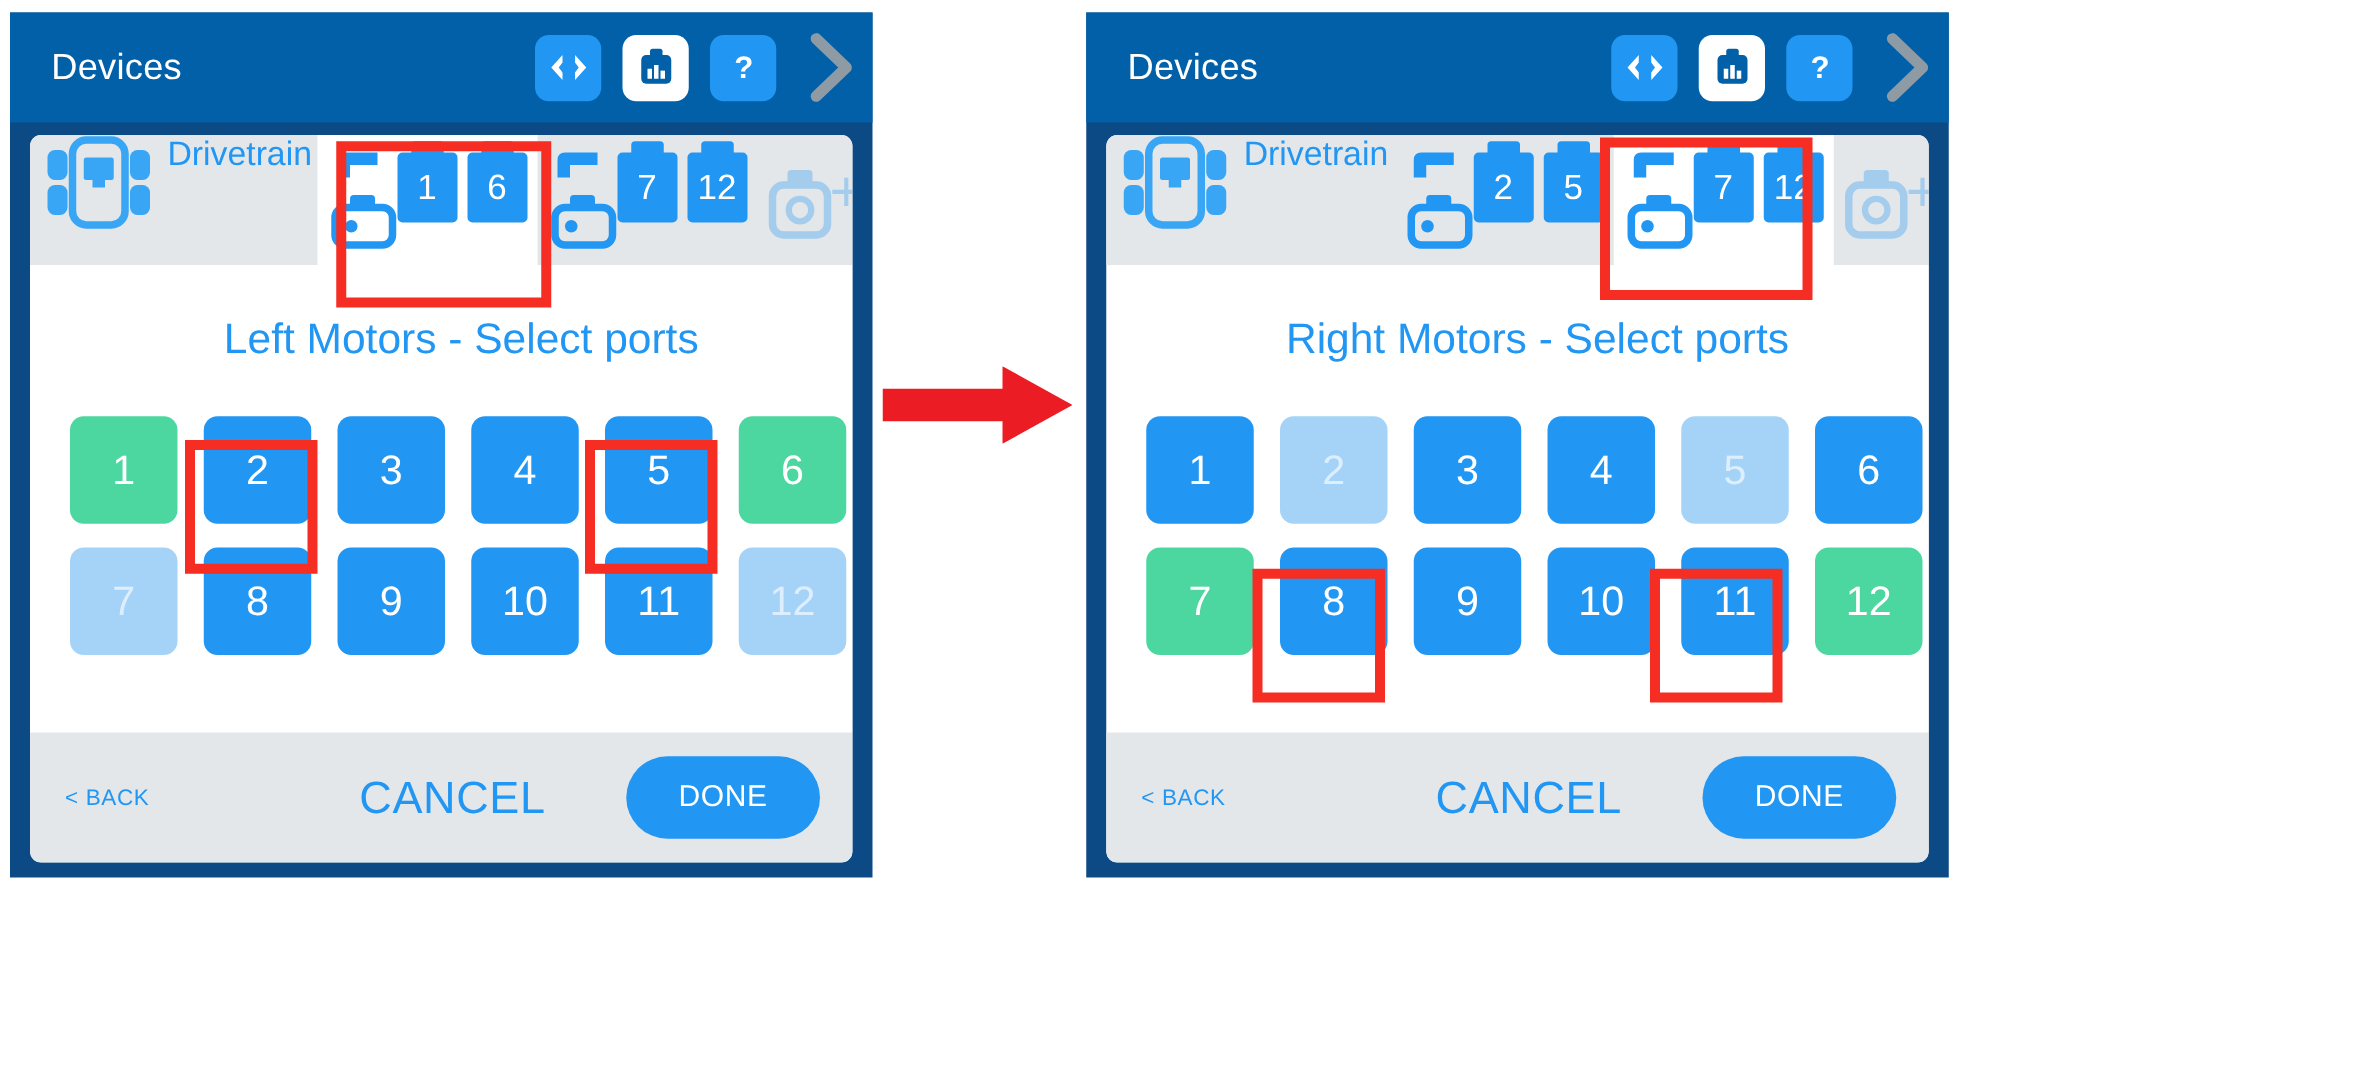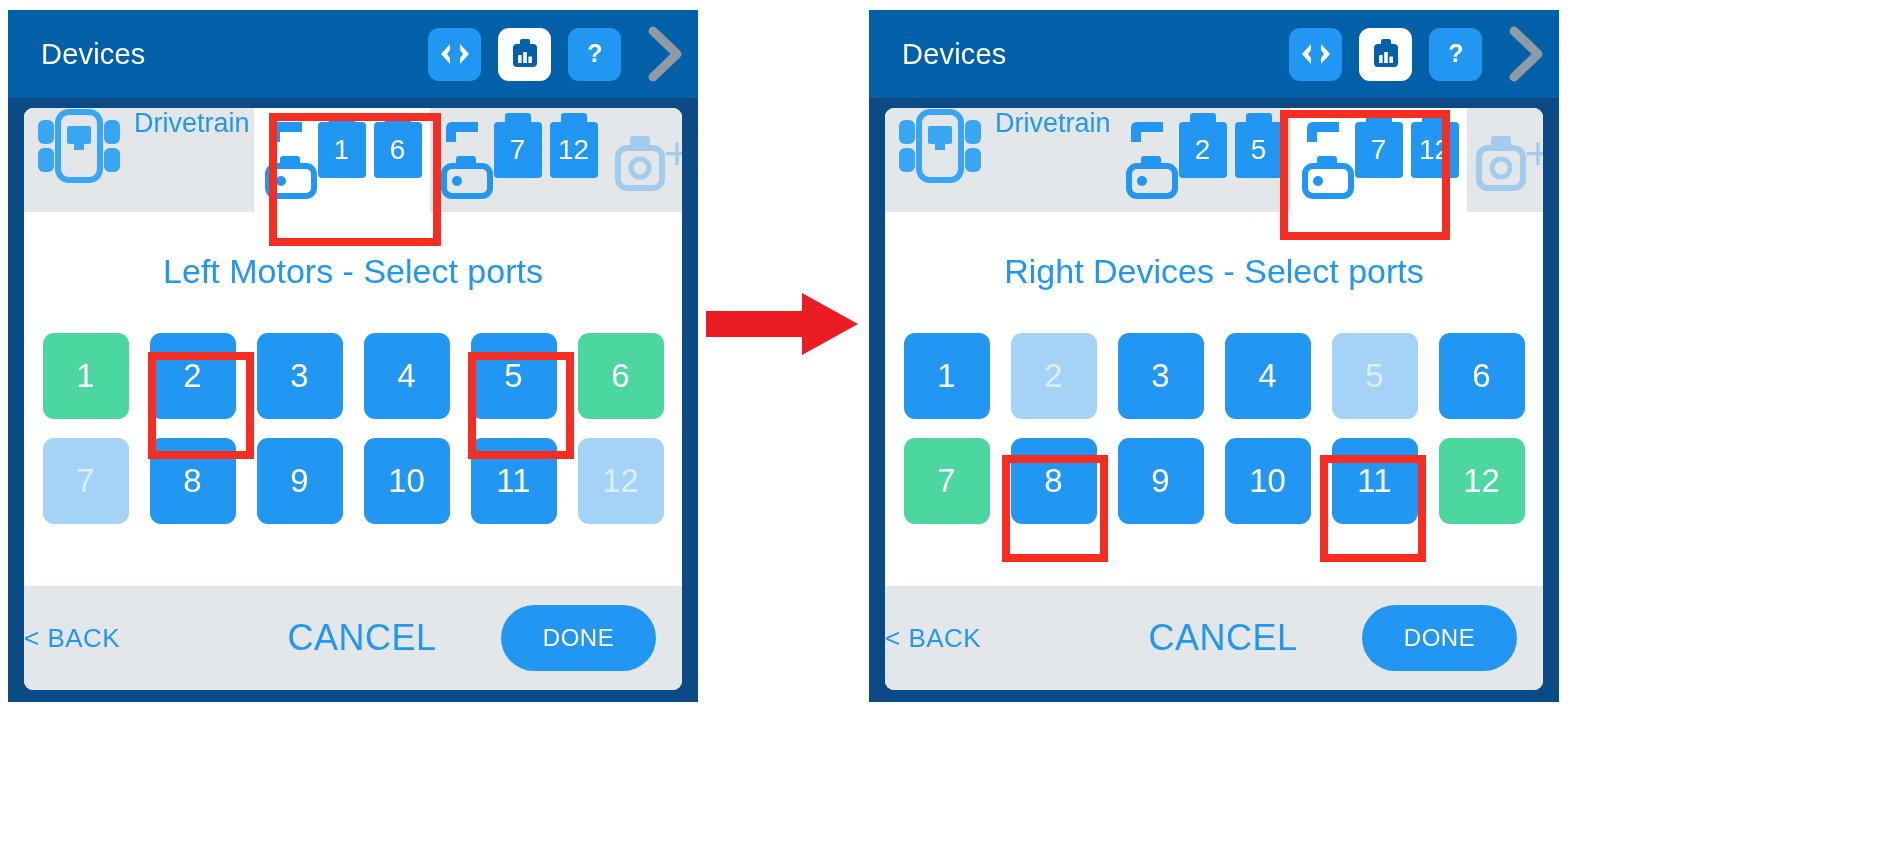--- a/index.html
+++ b/index.html
@@ -27,30 +27,30 @@
   .groups{display:flex;align-items:center;margin-left:4px;}
   .mgroup{display:flex;align-items:flex-end;padding:6px 8px;position:relative;background:transparent;}
   .mgroup.hl{background:#ffffff;}
   .mg-inner{display:flex;align-items:flex-start;}
   .chips{display:flex;align-items:flex-start;gap:8px;margin-left:-6px;margin-bottom:0;}
   .chip{width:48px;height:56px;background:#2196f3;position:relative;border-radius:4px;display:flex;align-items:center;justify-content:center;color:#fff;font-size:28px;margin-top:8px;}
   .chip:before{content:"";position:absolute;top:-9px;left:50%;transform:translateX(-50%);width:26px;height:11px;background:#2196f3;border-radius:3px 3px 0 0;}
   .addbox{display:flex;align-items:flex-end;opacity:.33;margin-left:6px;}
   .plus{color:#2196f3;font-size:46px;line-height:1;margin-left:-6px;margin-bottom:22px;font-weight:400;}
 
-  .body{flex:1 1 auto;background:#ffffff;display:flex;flex-direction:column;align-items:center;}
+  .body{flex:1 1 auto;background:#ffffff;display:flex;flex-direction:column;margin-left:32px;}
   .prompt{color:#2196f3;font-size:34px;margin-top:40px;margin-bottom:0;text-align:center;}
   .grid{margin-top:42px;display:grid;grid-template-columns:repeat(6,86px);grid-auto-rows:86px;column-gap:21px;row-gap:19px;}
   .port{border-radius:11px;display:flex;align-items:center;justify-content:center;color:#ffffff;font-size:33px;position:relative;}
   .port.avail{background:#2196f3;}
   .port.sel{background:#4cd7a0;}
   .port.dis{background:#a5d3f7;color:#ddeeff;}
 
   .footer{height:104px;background:#e4e7ea;display:flex;align-items:center;flex:0 0 auto;position:relative;}
-  .back{color:#2196f3;font-size:26px;letter-spacing:.5px;}
+  .back{color:#2196f3;font-size:18px;margin-left:28px;letter-spacing:.5px;}
   .cancel{color:#2196f3;font-size:36px;position:absolute;left:50%;transform:translateX(-44%);letter-spacing:.5px;}
   .done{position:absolute;right:26px;background:#2196f3;color:#fff;border-radius:34px;width:155px;height:66px;display:flex;align-items:center;justify-content:center;font-size:24px;letter-spacing:.5px;}
 
   
   .anno{position:absolute;border:8px solid #f52d22;box-sizing:border-box;pointer-events:none;}
   .arrow{position:absolute;left:706px;top:293px;width:152px;height:62px;}
 </style>
 </head>
 <body>
 
@@ -253,21 +253,21 @@
               <rect x="6" y="26" width="44" height="40" rx="9" fill="none" stroke="#2196f3" stroke-width="6"></rect>
               <rect x="18" y="14" width="20" height="14" rx="3" fill="#2196f3"></rect>
               <circle cx="28" cy="46" r="9" fill="none" stroke="#2196f3" stroke-width="5"></circle>
             </svg>
             <div class="plus">+</div>
           </div>
         </div>
       </div>
 
       <div class="body">
-        <div class="prompt">Right Devices - Select ports</div>
+        <div class="prompt">Right Motors - Select ports</div>
         <div class="grid">
           <div class="port avail">1</div>
           <div class="port dis">2</div>
           <div class="port avail">3</div>
           <div class="port avail">4</div>
           <div class="port dis">5</div>
           <div class="port avail">6</div>
           <div class="port sel">7</div>
           <div class="port avail">8</div>
           <div class="port avail">9</div>

